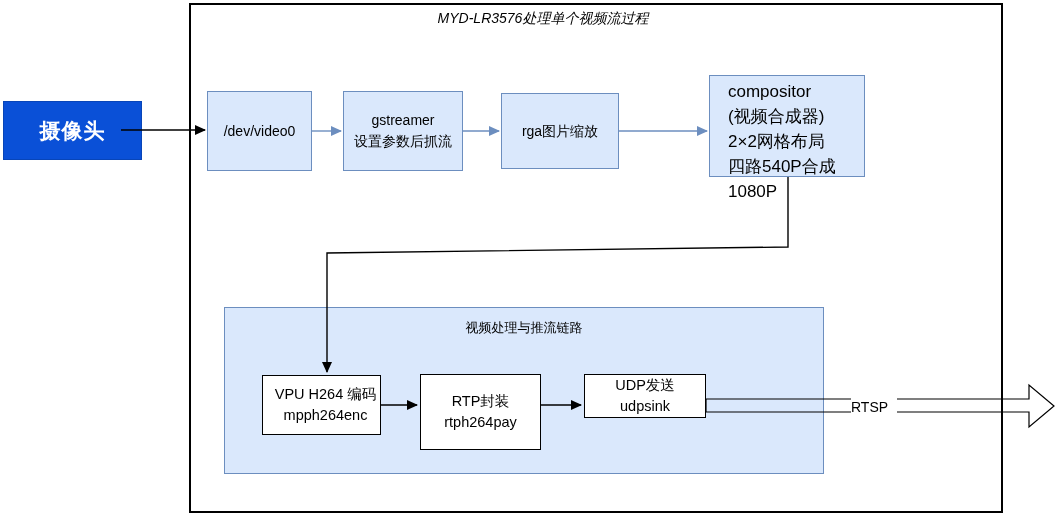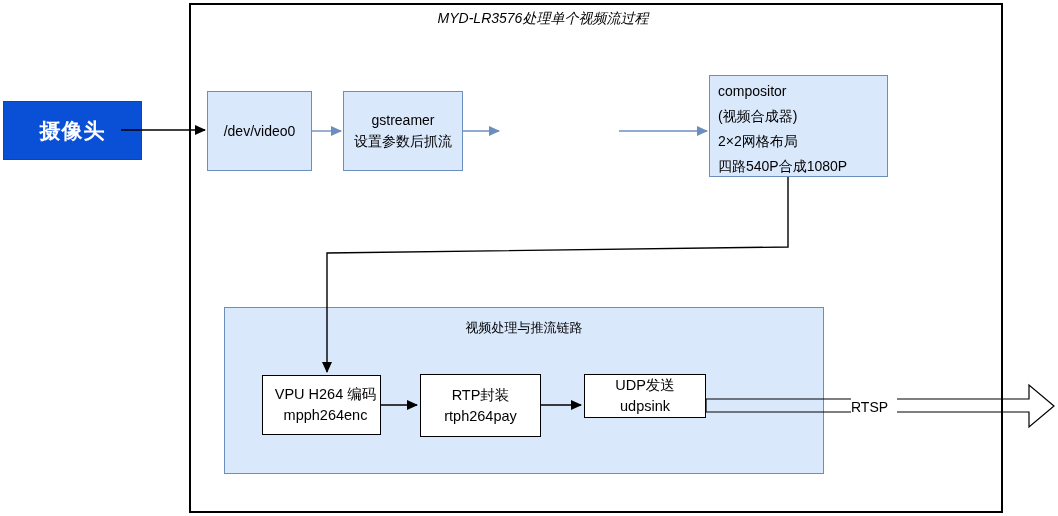--- a/index.html
+++ b/index.html
@@ -62,26 +62,26 @@
     color: #ffffff;
     font-size: 21px;
     font-weight: bold;
     letter-spacing: 1px;
   }
   .node-video0   { left: 207px; top: 91px; width: 105px; height: 80px; }
   .node-gst      { left: 343px; top: 91px; width: 120px; height: 80px; line-height: 21px; }
   .node-rga      { left: 501px; top: 93px; width: 118px; height: 76px; }
   .node-compositor {
     left: 709px; top: 75px;
-    width: 179px; height: 102px;
+    width: 156px; height: 102px;
     align-items: flex-start;
     justify-content: flex-start;
     text-align: left;
-    padding: 3px 8px;
-    font-size: 14px;
+    padding: 3px 18px;
+    font-size: 17px;
     line-height: 25px;
   }
   .pipeline-container {
     position: absolute;
     left: 224px; top: 307px;
     width: 600px; height: 167px;
     background: var(--node-fill);
     border: 1.3px solid var(--node-stroke);
   }
   .pipeline-label {
@@ -92,21 +92,21 @@
     font-size: 13px;
     color: var(--text);
   }
   .white-node {
     background: var(--white-node-fill);
     border: 1.4px solid var(--black);
     font-size: 14.5px;
     line-height: 21px;
   }
   .node-vpu { left: 262px; top: 375px; width: 119px; height: 60px; padding-left: 8px; }
-  .node-rtp { left: 420px; top: 374px; width: 121px; height: 63px; }
+  .node-rtp { left: 420px; top: 374px; width: 121px; height: 76px; }
   .node-udp { left: 584px; top: 374px; width: 122px; height: 44px; }
   .rtsp-label {
     position: absolute;
     left: 831px; top: 398px;
     width: 46px; height: 18px;
     background: var(--bg);
     font-size: 14px;
     line-height: 18px;
     color: var(--text);
     margin-left: 20px;
@@ -137,20 +137,23 @@
 
   <div class="node node-video0">
     <span>/dev/video0</span>
   </div>
 
   <div class="node node-gst">
     <span>gstreamer</span>
     <span>设置参数后抓流</span>
   </div>
 
+  <div class="node node-rga">
+    <span>rga图片缩放</span>
+  </div>
 
   <div class="node node-compositor">
     <span>compositor</span>
     <span>(视频合成器)</span>
     <span>2×2网格布局</span>
     <span>四路540P合成1080P</span>
   </div>
 
   <div class="pipeline-container">
     <div class="pipeline-label">视频处理与推流链路</div>

